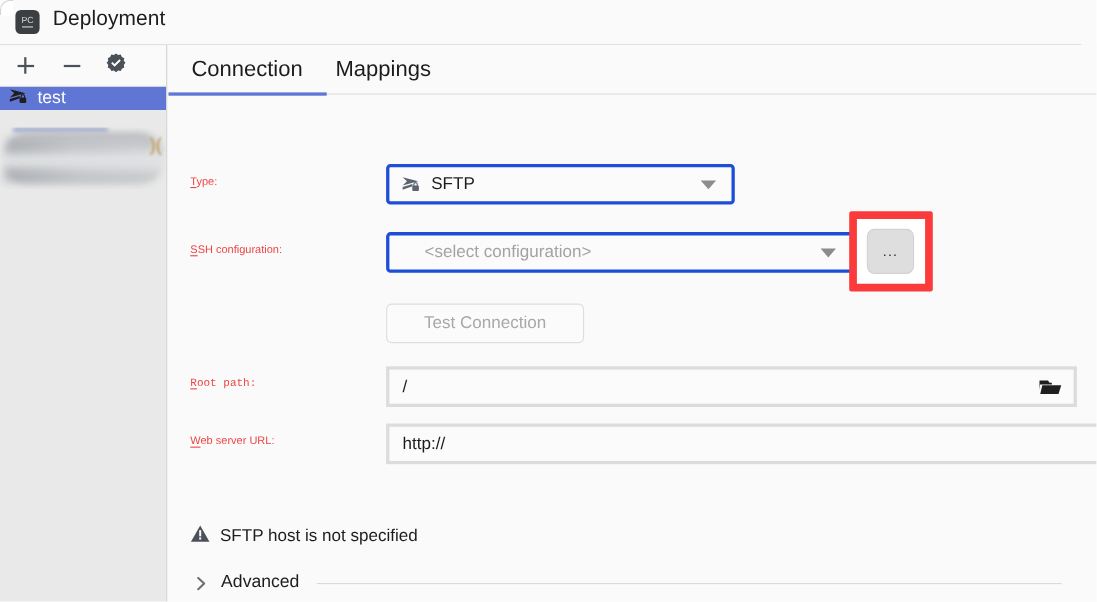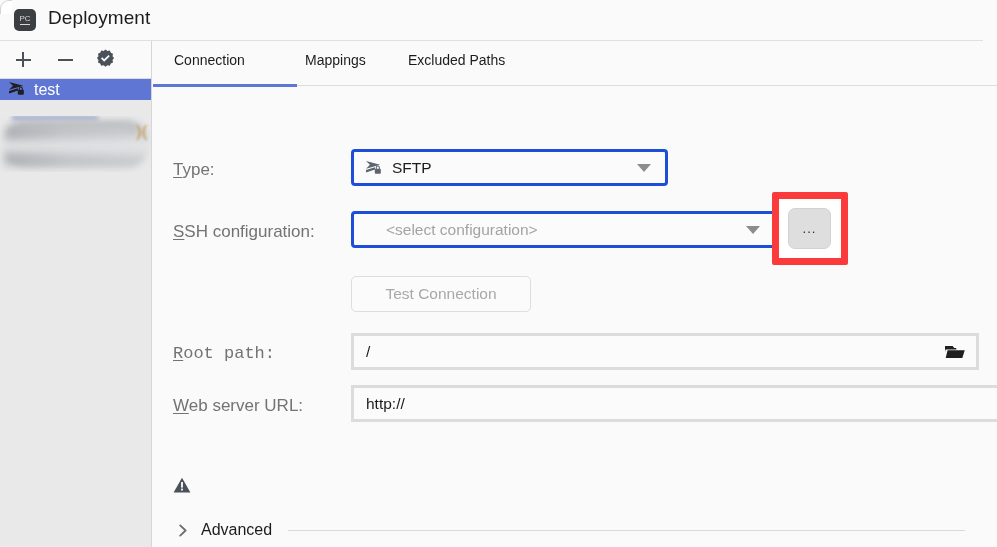--- a/index.html
+++ b/index.html
@@ -200,43 +200,43 @@
 
   
   .tabstrip {
     position: absolute;
     left: 0; top: 0;
     width: 844px; height: 48px;
   }
   .tab {
     position: absolute;
     top: 11px;
-    font-size: 14px;
+    font-size: 20px;
     color: #1c1c1c;
     white-space: nowrap;
     cursor: default;
   }
   .tab-underline {
     position: absolute;
     height: 3px;
     background: #5f76d4;
     bottom: 2px;
   }
   .tabstrip-rule {
     position: absolute;
     left: 0; bottom: 3px;
     width: 844px; height: 1px;
     background: #dcdcdc;
   }
 
   
   .label {
     position: absolute;
-    font-size: 17px;
-    color: #737373;
+    font-size: 10px;
+    color: #ef4444;
     white-space: nowrap;
   }
   .label u { text-decoration: underline; text-underline-offset: 2px; }
 
   .checkbox-row {
     position: absolute;
     left: 24px; top: 68px;
     display: flex;
     align-items: center;
     cursor: default;
@@ -431,21 +431,20 @@
     </div>
   </div>
 
   <div class="main">
 
     <div class="tabstrip">
       <div class="tabstrip-rule"></div>
 
       <div class="tab" style="left:21px;">Connection</div>
       <div class="tab" style="left:152px;">Mappings</div>
-      <div class="tab" style="left:255px;">Excluded Paths</div>
 
       <div class="tab-underline" style="left:0px; width:144px;"></div>
     </div>
 
 
     <div class="label" style="left:20px; top:119px;"><u>T</u><span>ype:</span></div>
     <div class="field" style="left:198px; top:108px; width:317px; height:37px;">
       <span class="sftp-badge">
         <svg width="19" height="17" viewBox="0 0 20 18">
           <path fill="#5d6470" d="M1 2.2 L16 6.2 L1 10.2 L5.2 6.2 Z"></path>
@@ -486,20 +485,21 @@
     </div>
 
     <div class="warn-row">
       <span>
         <svg width="18" height="17" viewBox="0 0 18 17">
           <path fill="#4a5159" d="M9 0.8 L17.4 15.6 H0.6 Z"></path>
           <rect x="8.1" y="5.0" width="1.8" height="5.6" fill="#ffffff"></rect>
           <rect x="8.1" y="11.6" width="1.8" height="1.9" fill="#ffffff"></rect>
         </svg>
       </span>
+      <span class="wtext">SFTP host is not specified</span>
     </div>
 
     <div class="advanced-row">
       <span class="chevron">
         <svg width="11" height="13" viewBox="0 0 11 13">
           <path d="M2.2 1.4 L7.6 6.5 L2.2 11.6" stroke="#6e6e6e" stroke-width="1.9" fill="none" stroke-linecap="round" stroke-linejoin="round"></path>
         </svg>
       </span>
       <span class="adv-label">Advanced</span>
       <span class="rule"></span>

